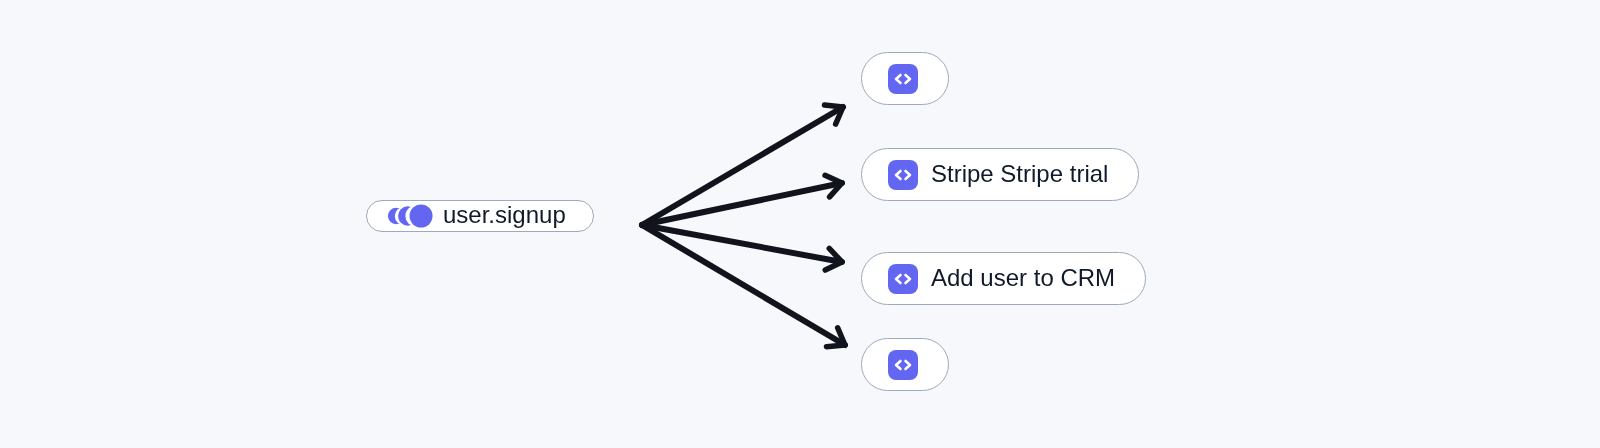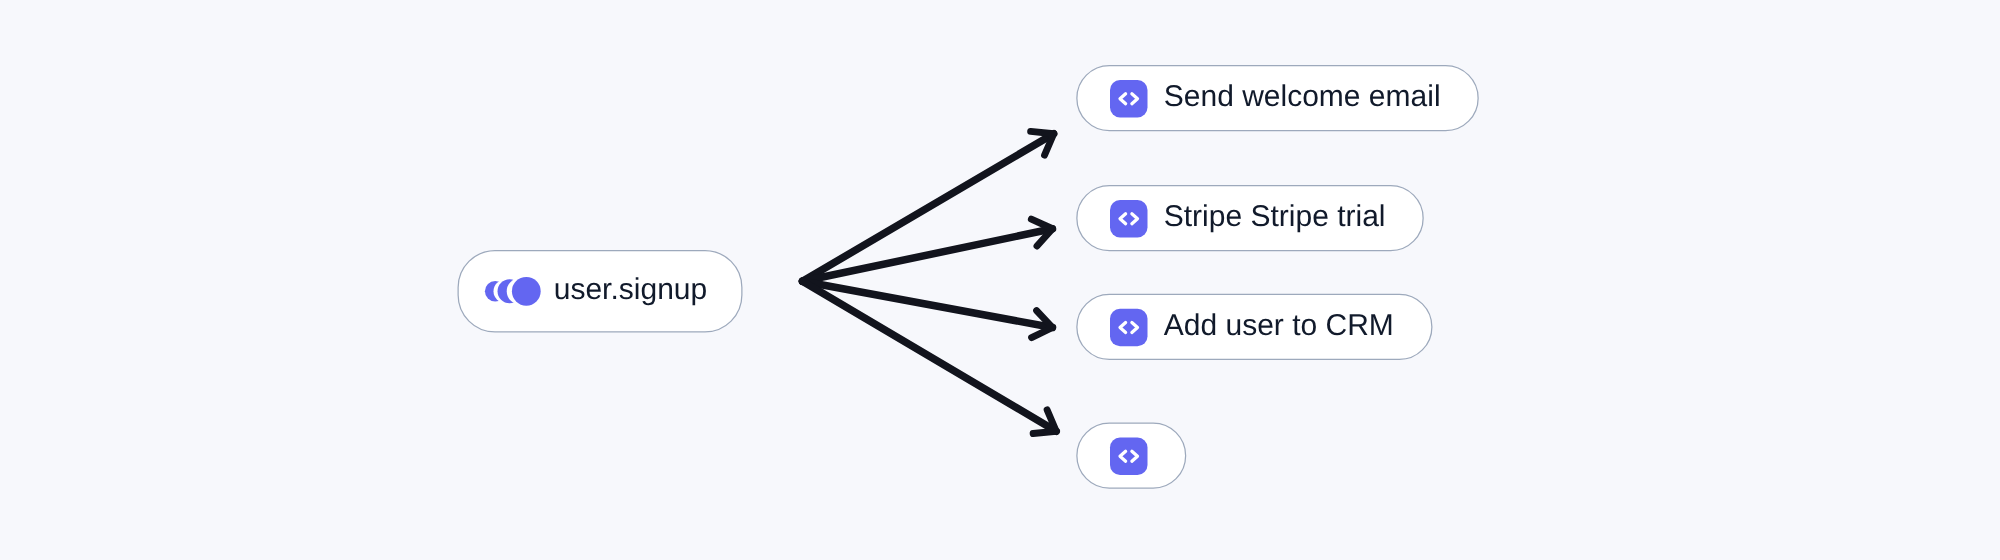--- a/index.html
+++ b/index.html
@@ -29,33 +29,33 @@
     border: 1.5px solid #9da9bc;
     border-radius: 30px;
     color: #111a2b;
     font-size: 24px;
     line-height: 1;
     white-space: nowrap;
   }
   .node.source {
     left: 366px;
     top: 200px;
-    height: 66px;
+    height: 32px;
     padding: 0 27px 0 20px;
     gap: 10px;
     align-items: center;
   }
   .node.target {
     height: 53px;
     padding: 0 30px 0 26px;
     gap: 13px;
   }
   .node.t0 { left: 861px; top: 52px; }
   .node.t1 { left: 861px; top: 148px; }
-  .node.t2 { left: 861px; top: 235px; }
+  .node.t2 { left: 861px; top: 252px; }
   .node.t3 { left: 861px; top: 338px; }
   .code-badge {
     display: inline-flex;
     align-items: center;
     justify-content: center;
     width: 30px;
     height: 30px;
     border-radius: 8px;
     background: #6366f1;
     flex: 0 0 auto;
@@ -103,21 +103,20 @@
 
   <div class="node target t0">
     <span class="code-badge">
       <svg width="24" height="24" viewBox="0 0 24 24">
         <g fill="none" stroke="#ffffff" stroke-width="2.6" stroke-linecap="round" stroke-linejoin="round">
           <polyline points="9.5,8 5,12 9.5,16"></polyline>
           <polyline points="14.5,8 19,12 14.5,16"></polyline>
         </g>
       </svg>
     </span>
-    <span class="label">Send welcome email</span>
   </div>
 
   <div class="node target t1">
     <span class="code-badge">
       <svg width="24" height="24" viewBox="0 0 24 24">
         <g fill="none" stroke="#ffffff" stroke-width="2.6" stroke-linecap="round" stroke-linejoin="round">
           <polyline points="9.5,8 5,12 9.5,16"></polyline>
           <polyline points="14.5,8 19,12 14.5,16"></polyline>
         </g>
       </svg>

